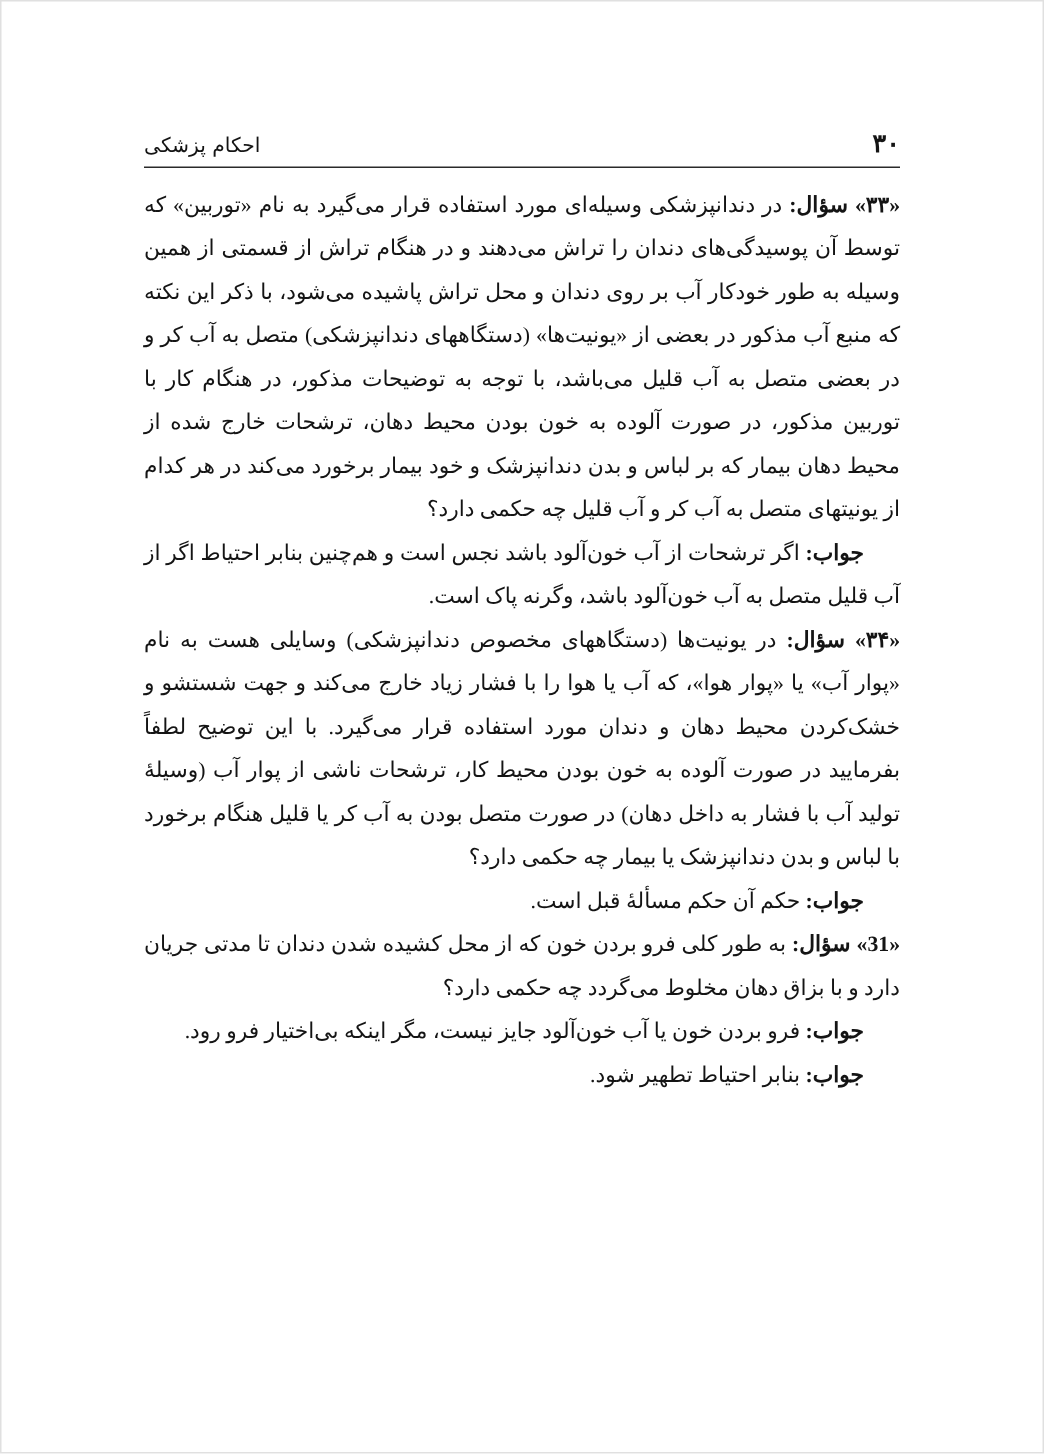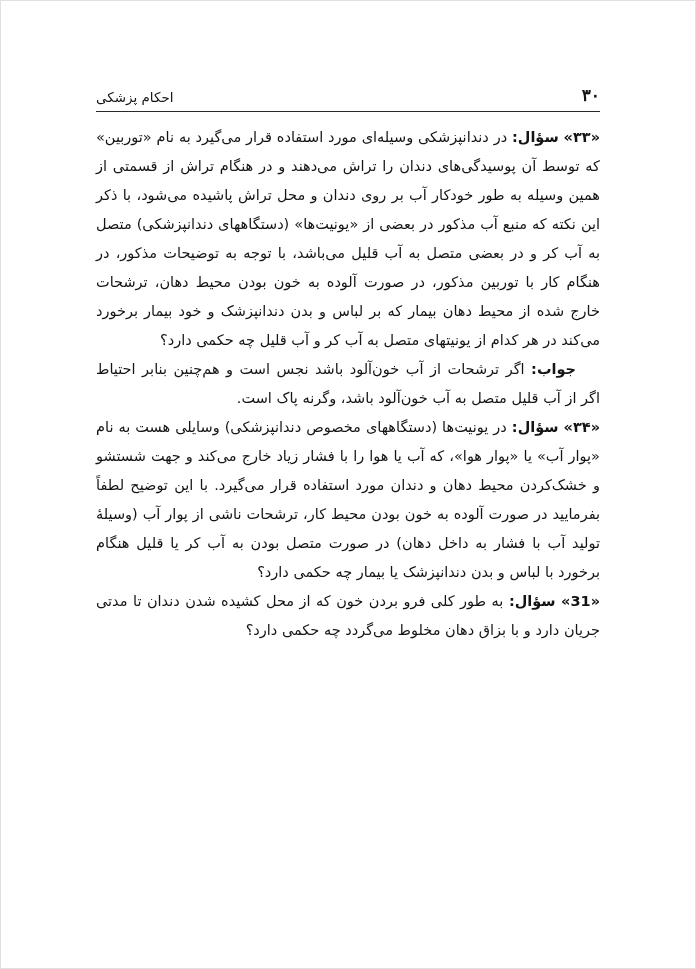--- a/index.html
+++ b/index.html
@@ -38,20 +38,21 @@
     font-size: 13.5px;
     font-weight: normal;
     line-height: 1;
   }
   .body-text {
     direction: rtl;
     text-align: justify;
     font-size: 14.5px;
     line-height: 29px;
     margin-top: 11px;
+    font-family: Liberation Serif, serif;
   }
   .para {
     margin: 0;
   }
   .answer {
     text-indent: 24px;
   }
   .b {
     font-weight: bold;
   }
@@ -76,22 +77,34 @@
     <p class="para answer">
       <span class="b">جواب:</span>
       <span>اگر ترشحات از آب خون‌آلود باشد نجس است و هم‌چنین بنابر احتیاط اگر از آب قلیل متصل به آب خون‌آلود باشد، وگرنه پاک است.</span>
     </p>
 
     <p class="para question">
       <span class="b">«۳۴»</span>
       <span class="b">سؤال:</span>
       <span>در یونیت‌ها (دستگاههای مخصوص دندانپزشکی) وسایلی هست به نام «پوار آب» یا «پوار هوا»، که آب یا هوا را با فشار زیاد خارج می‌کند و جهت شستشو و خشک‌کردن محیط دهان و دندان مورد استفاده قرار می‌گیرد. با این توضیح لطفاً بفرمایید در صورت آلوده به خون بودن محیط کار، ترشحات ناشی از پوار آب (وسیلهٔ تولید آب با فشار به داخل دهان) در صورت متصل بودن به آب کر یا قلیل هنگام برخورد با لباس و بدن دندانپزشک یا بیمار چه حکمی دارد؟</span>
     </p>
+    <p class="para answer">
+      <span class="b">جواب:</span>
+      <span>حکم آن حکم مسألهٔ قبل است.</span>
+    </p>
 
     <p class="para question">
       <span class="b">«31»</span>
       <span class="b">سؤال:</span>
       <span>به طور کلی فرو بردن خون که از محل کشیده شدن دندان تا مدتی جریان دارد و با بزاق دهان مخلوط می‌گردد چه حکمی دارد؟</span>
     </p>
+    <p class="para answer">
+      <span class="b">جواب:</span>
+      <span>فرو بردن خون یا آب خون‌آلود جایز نیست، مگر اینکه بی‌اختیار فرو رود.</span>
+    </p>
 
+    <p class="para answer">
+      <span class="b">جواب:</span>
+      <span>بنابر احتیاط تطهیر شود.</span>
+    </p>
 
   </div>
 </div>
 
 </body></html>

